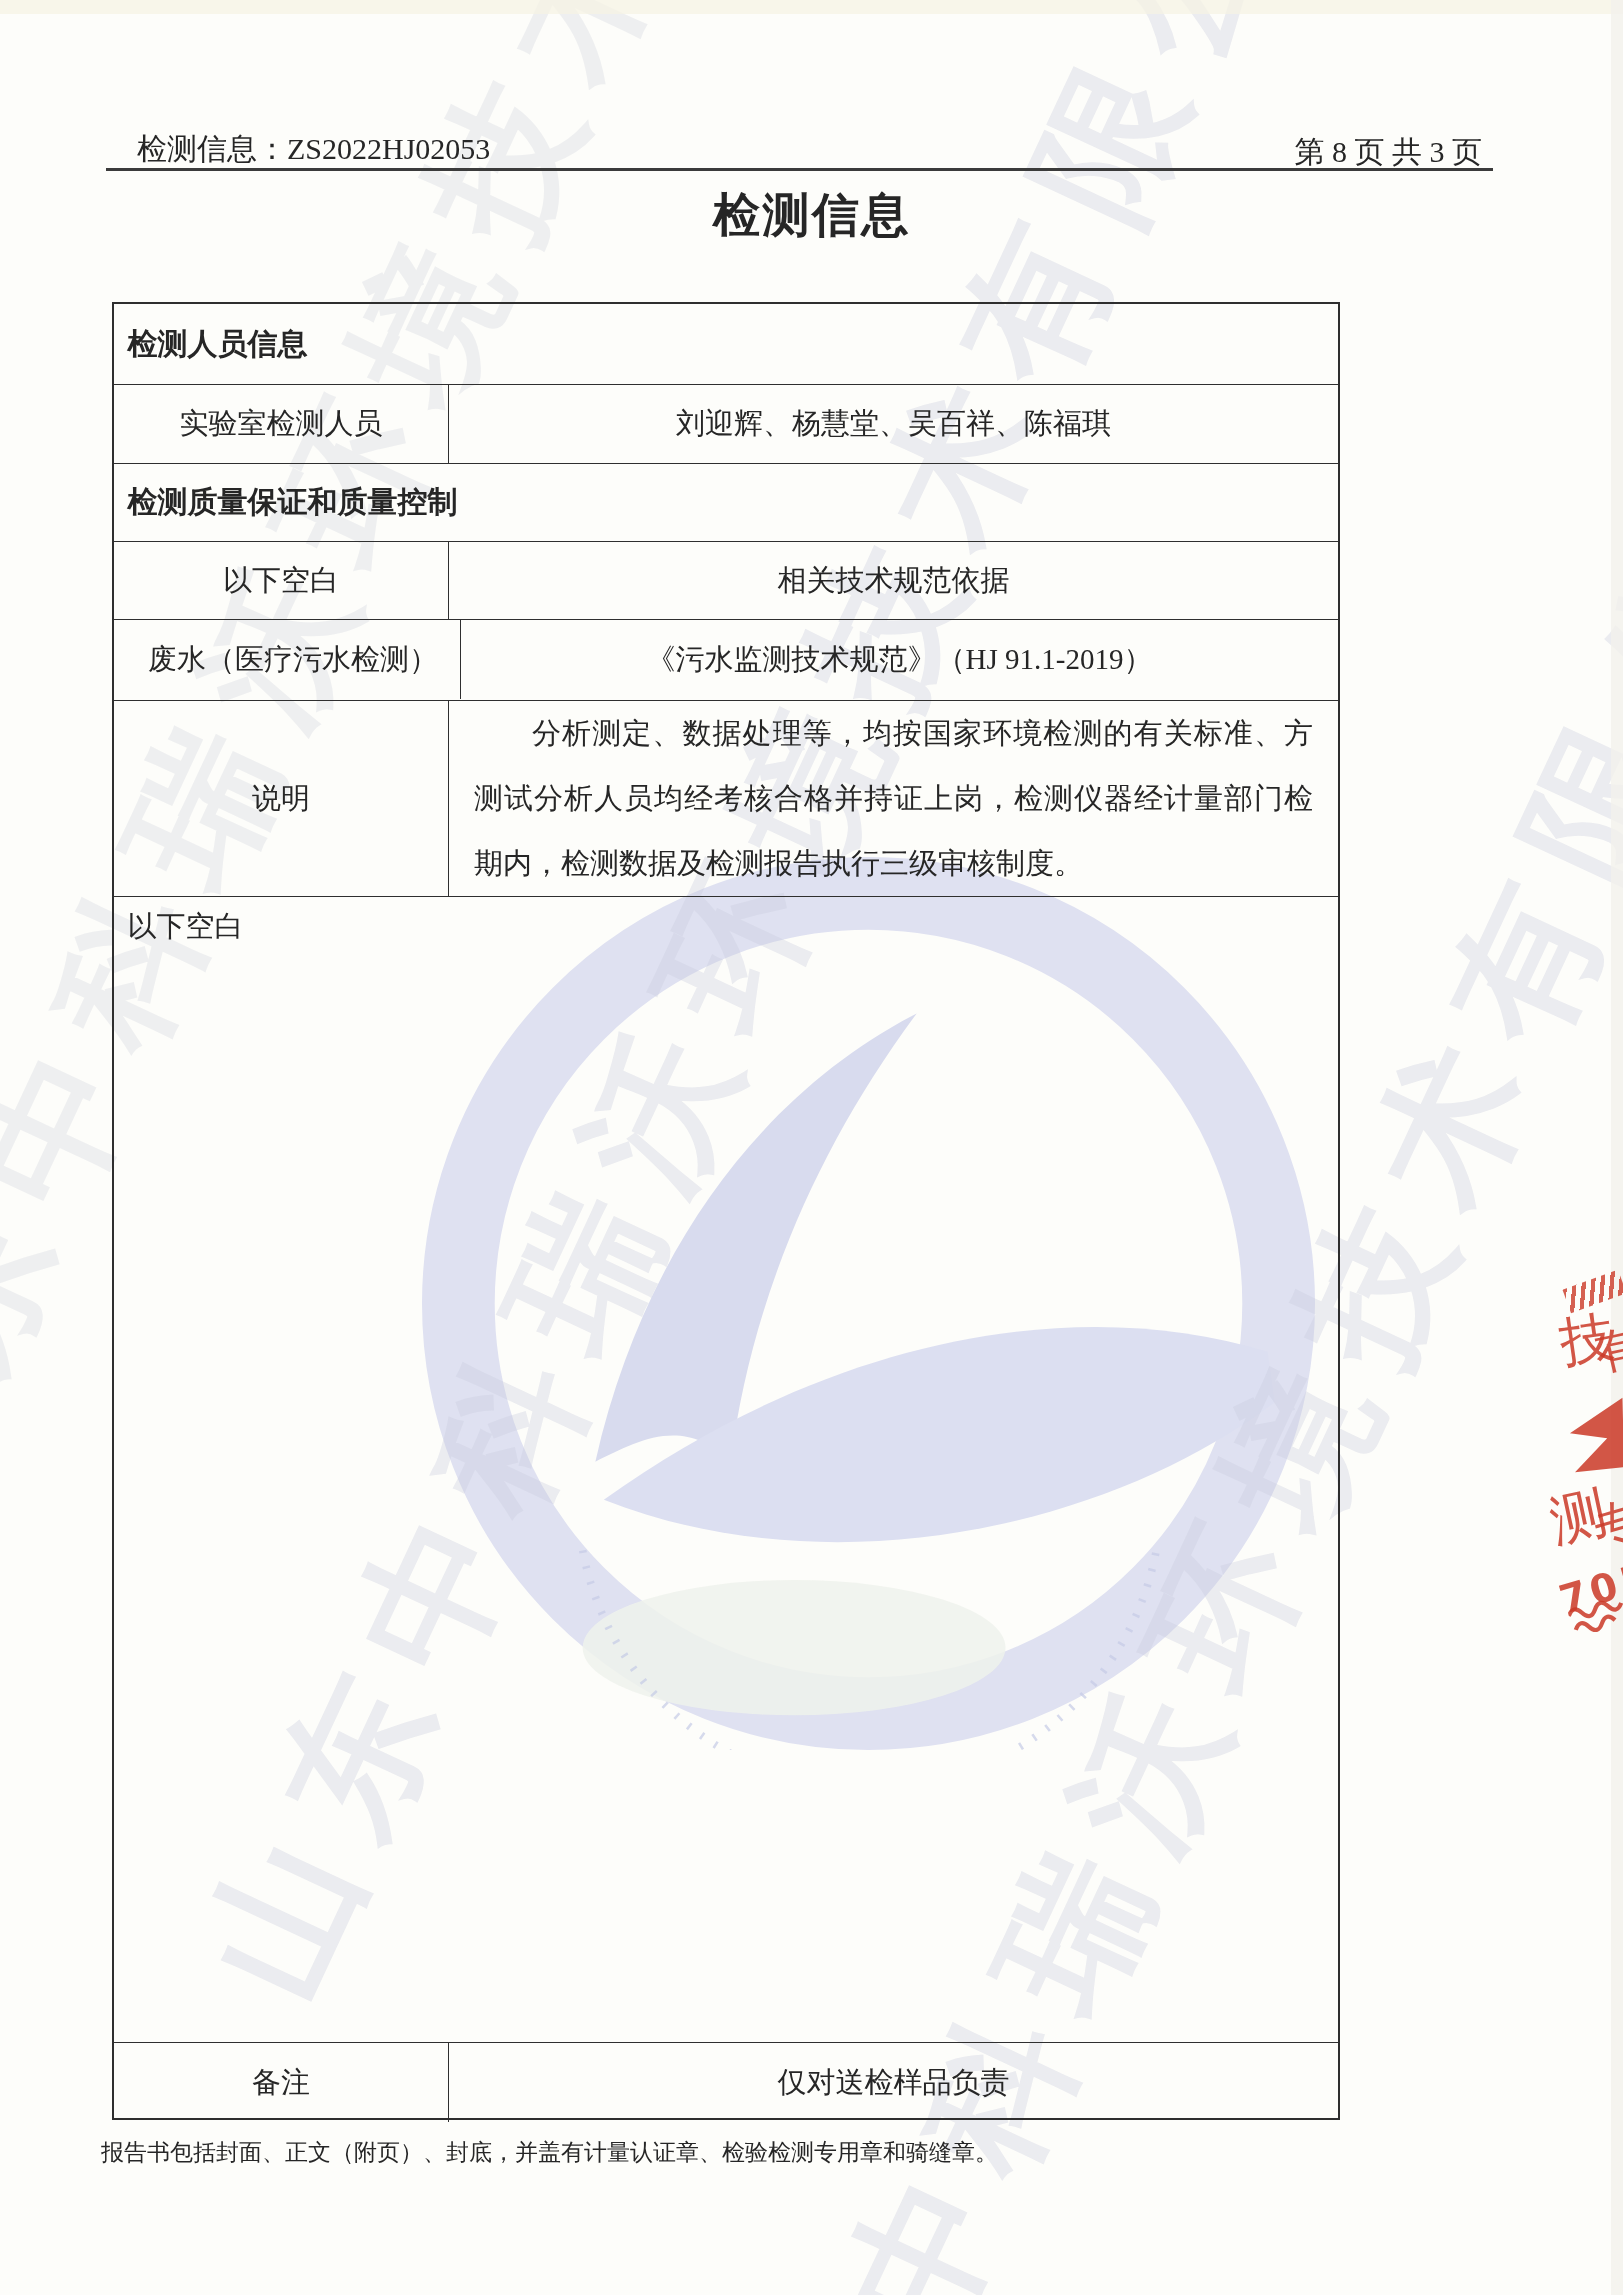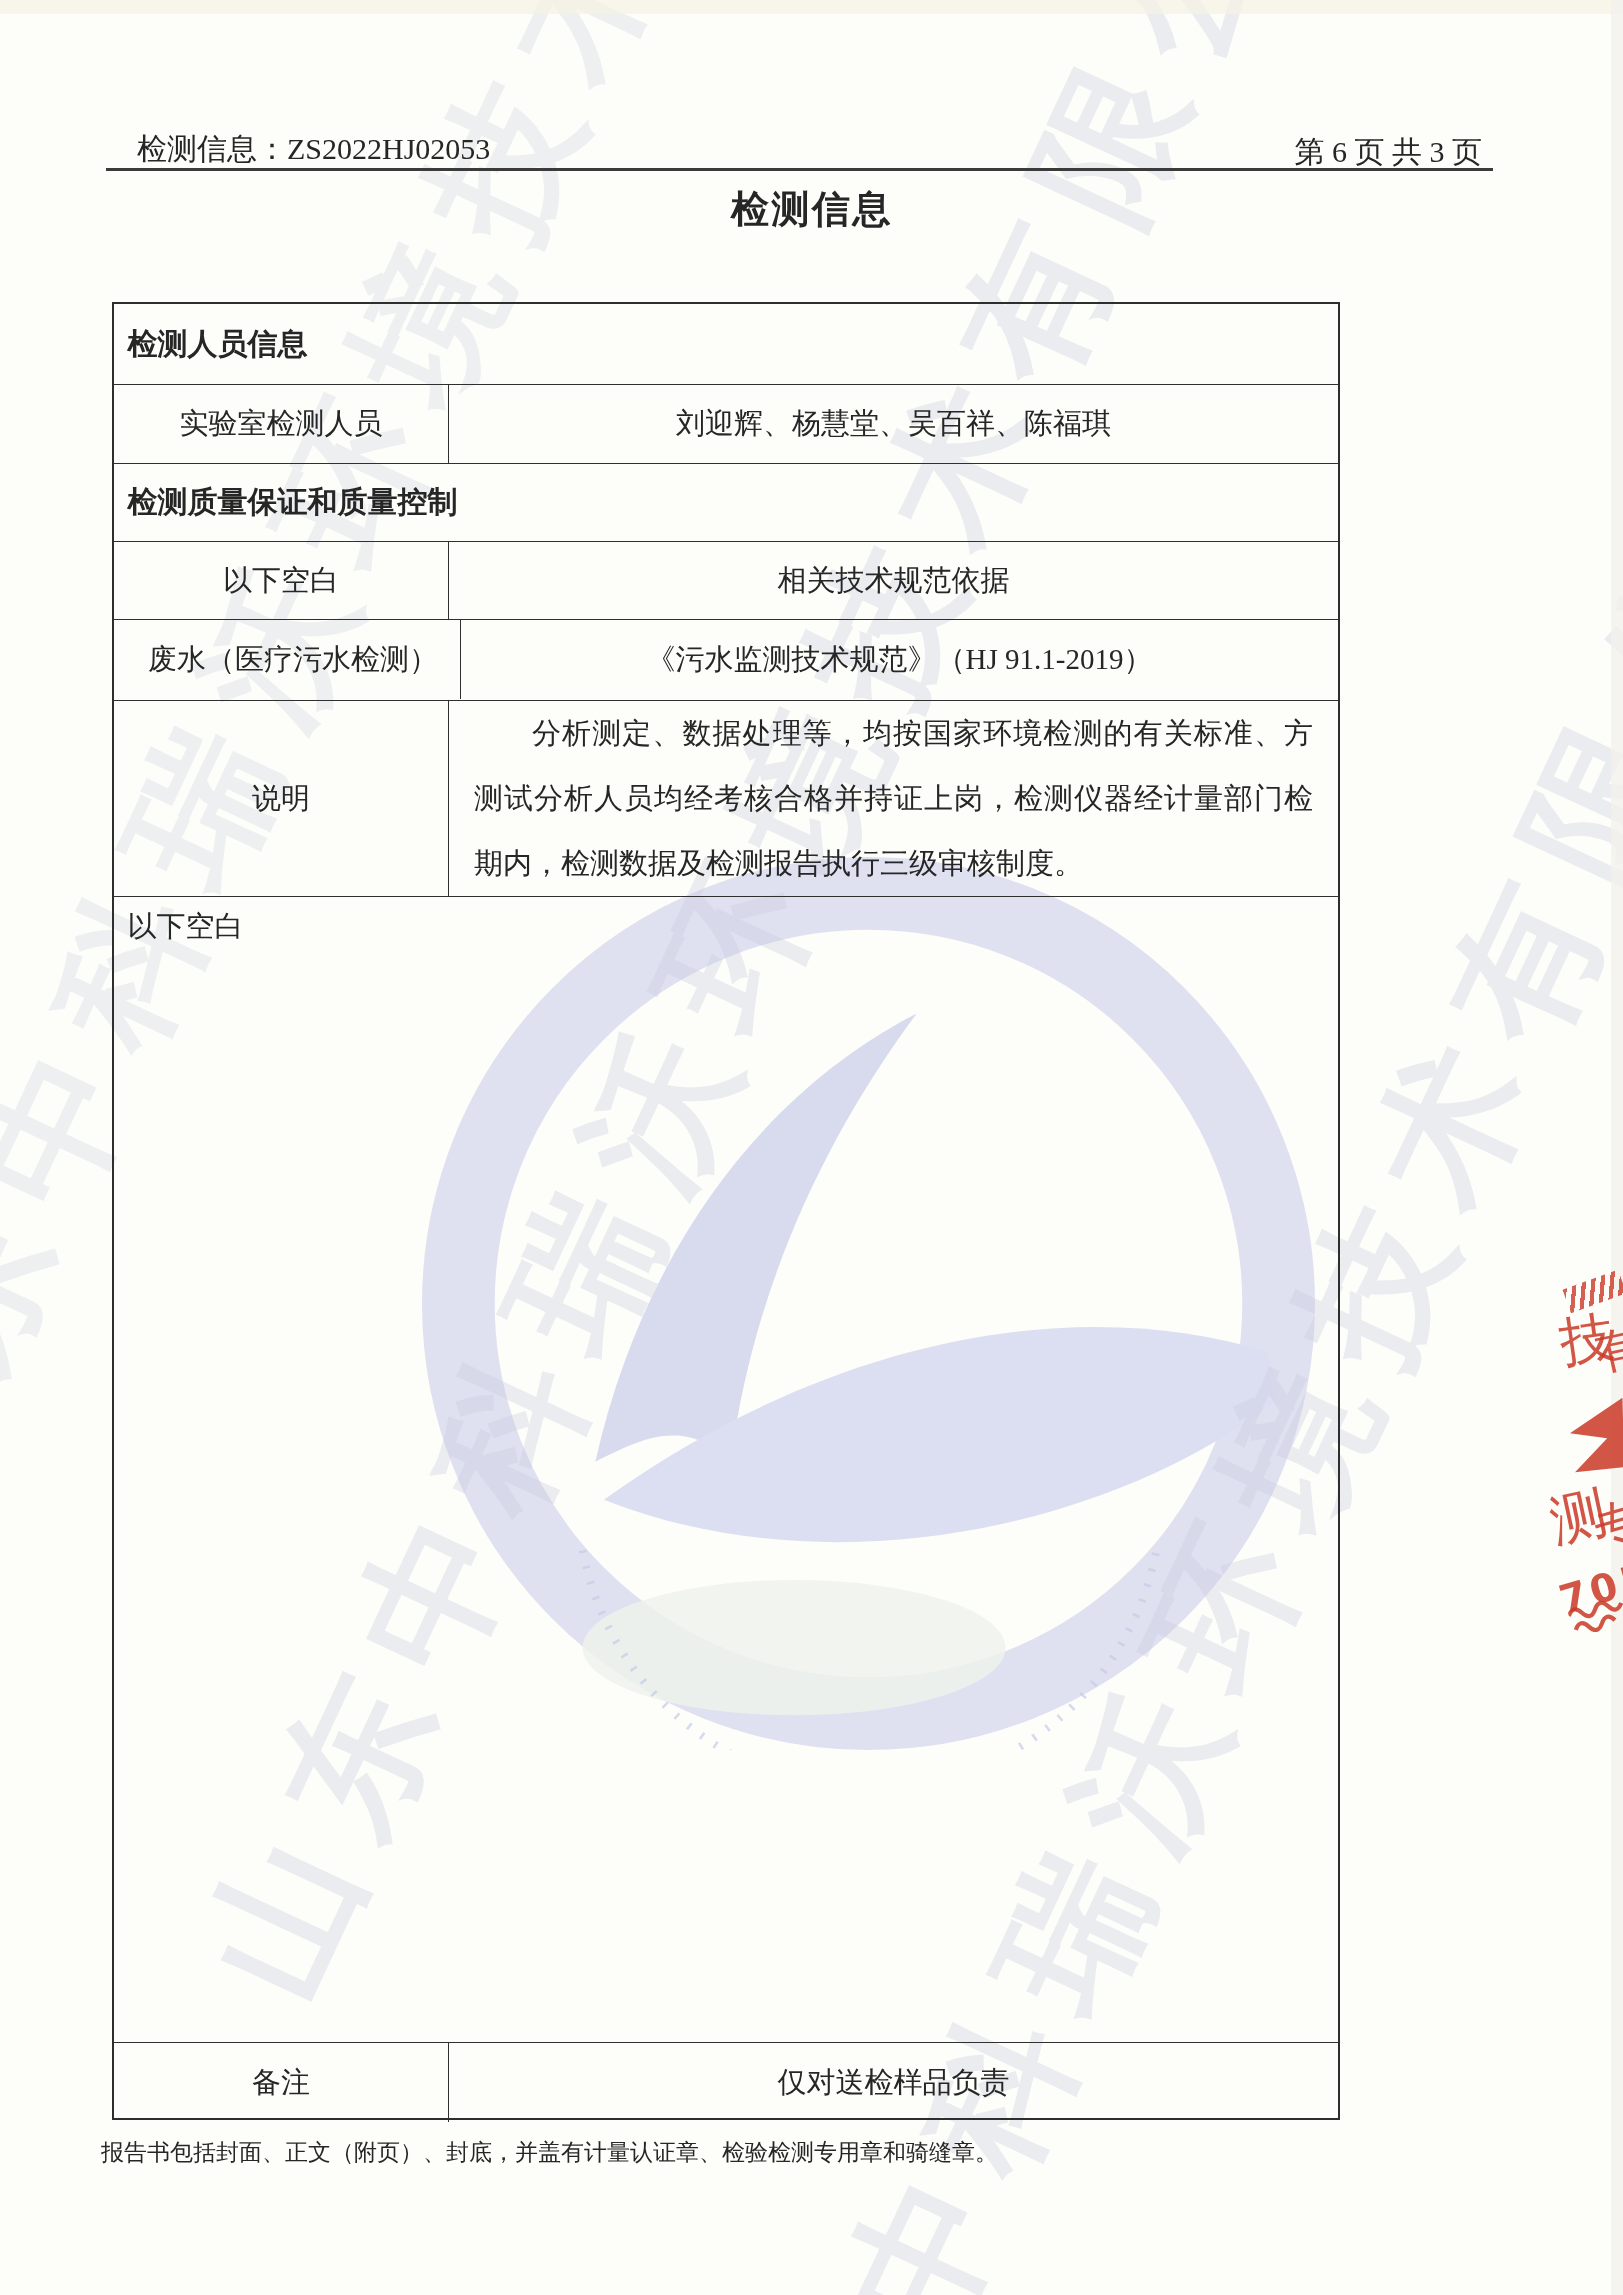--- a/index.html
+++ b/index.html
@@ -30,21 +30,21 @@
   }
   .wm1{left:254px;top:1886px;}
   .wm2{left:744px;top:2546px;}
   .wm3{left:-127px;top:1421px;color:rgba(205,207,218,0.30);}
   .wm-logo{position:absolute;left:422px;top:857px;width:893px;height:893px;}
 
   
   .report-line{position:absolute;left:137px;top:129px;font-size:30px;z-index:1;}
   .page-indicator{position:absolute;right:142px;top:132px;font-size:30px;z-index:1;}
   .header-rule{position:absolute;left:106px;top:168px;width:1387px;height:3.4px;background:#3b3b3b;z-index:1;}
-  .page-title{position:absolute;left:0;right:0;top:184px;text-align:center;font-size:38px;font-weight:bold;letter-spacing:2.5px;z-index:1;}
+  .page-title{position:absolute;left:0;right:0;top:184px;text-align:center;font-size:47px;font-weight:bold;letter-spacing:2.5px;z-index:1;}
 
   
   .info-table{
     position:absolute;left:112px;top:258px;width:1228px;height:1818px;
     border:2.5px solid #2e2e2e;box-sizing:border-box;z-index:1;font-size:29px;margin-top:44px;
   }
   .t-row{position:absolute;left:0;right:0;box-sizing:border-box;border-top:1.7px solid #2f2f2f;display:flex;}
   .t-row.first{border-top:none;}
   .r1{top:0;height:80px;}
   .r2{top:80px;height:79px;}
@@ -97,21 +97,21 @@
     <div class="wm-text wm2">山东中科瑞沃环境技术有限公司</div>
     <div class="wm-text wm3">山东中科瑞沃环境技术有限公司</div>
   </div>
 
   <div class="scan-top"></div>
   <div class="scan-right"></div>
 
   <div class="report-line">
     <span>检测信息：</span><span>ZS2022HJ02053</span>
   </div>
-  <div class="page-indicator">第 6 页 共 3 页</div>
+  <div class="page-indicator">第 8 页 共 3 页</div>
   <div class="header-rule"></div>
   <div class="page-title">检测信息</div>
 
   <div class="info-table">
 
     <div class="t-row r1 first">
       <div class="section-cell">检测人员信息</div>
     </div>
 
     <div class="t-row r2">

